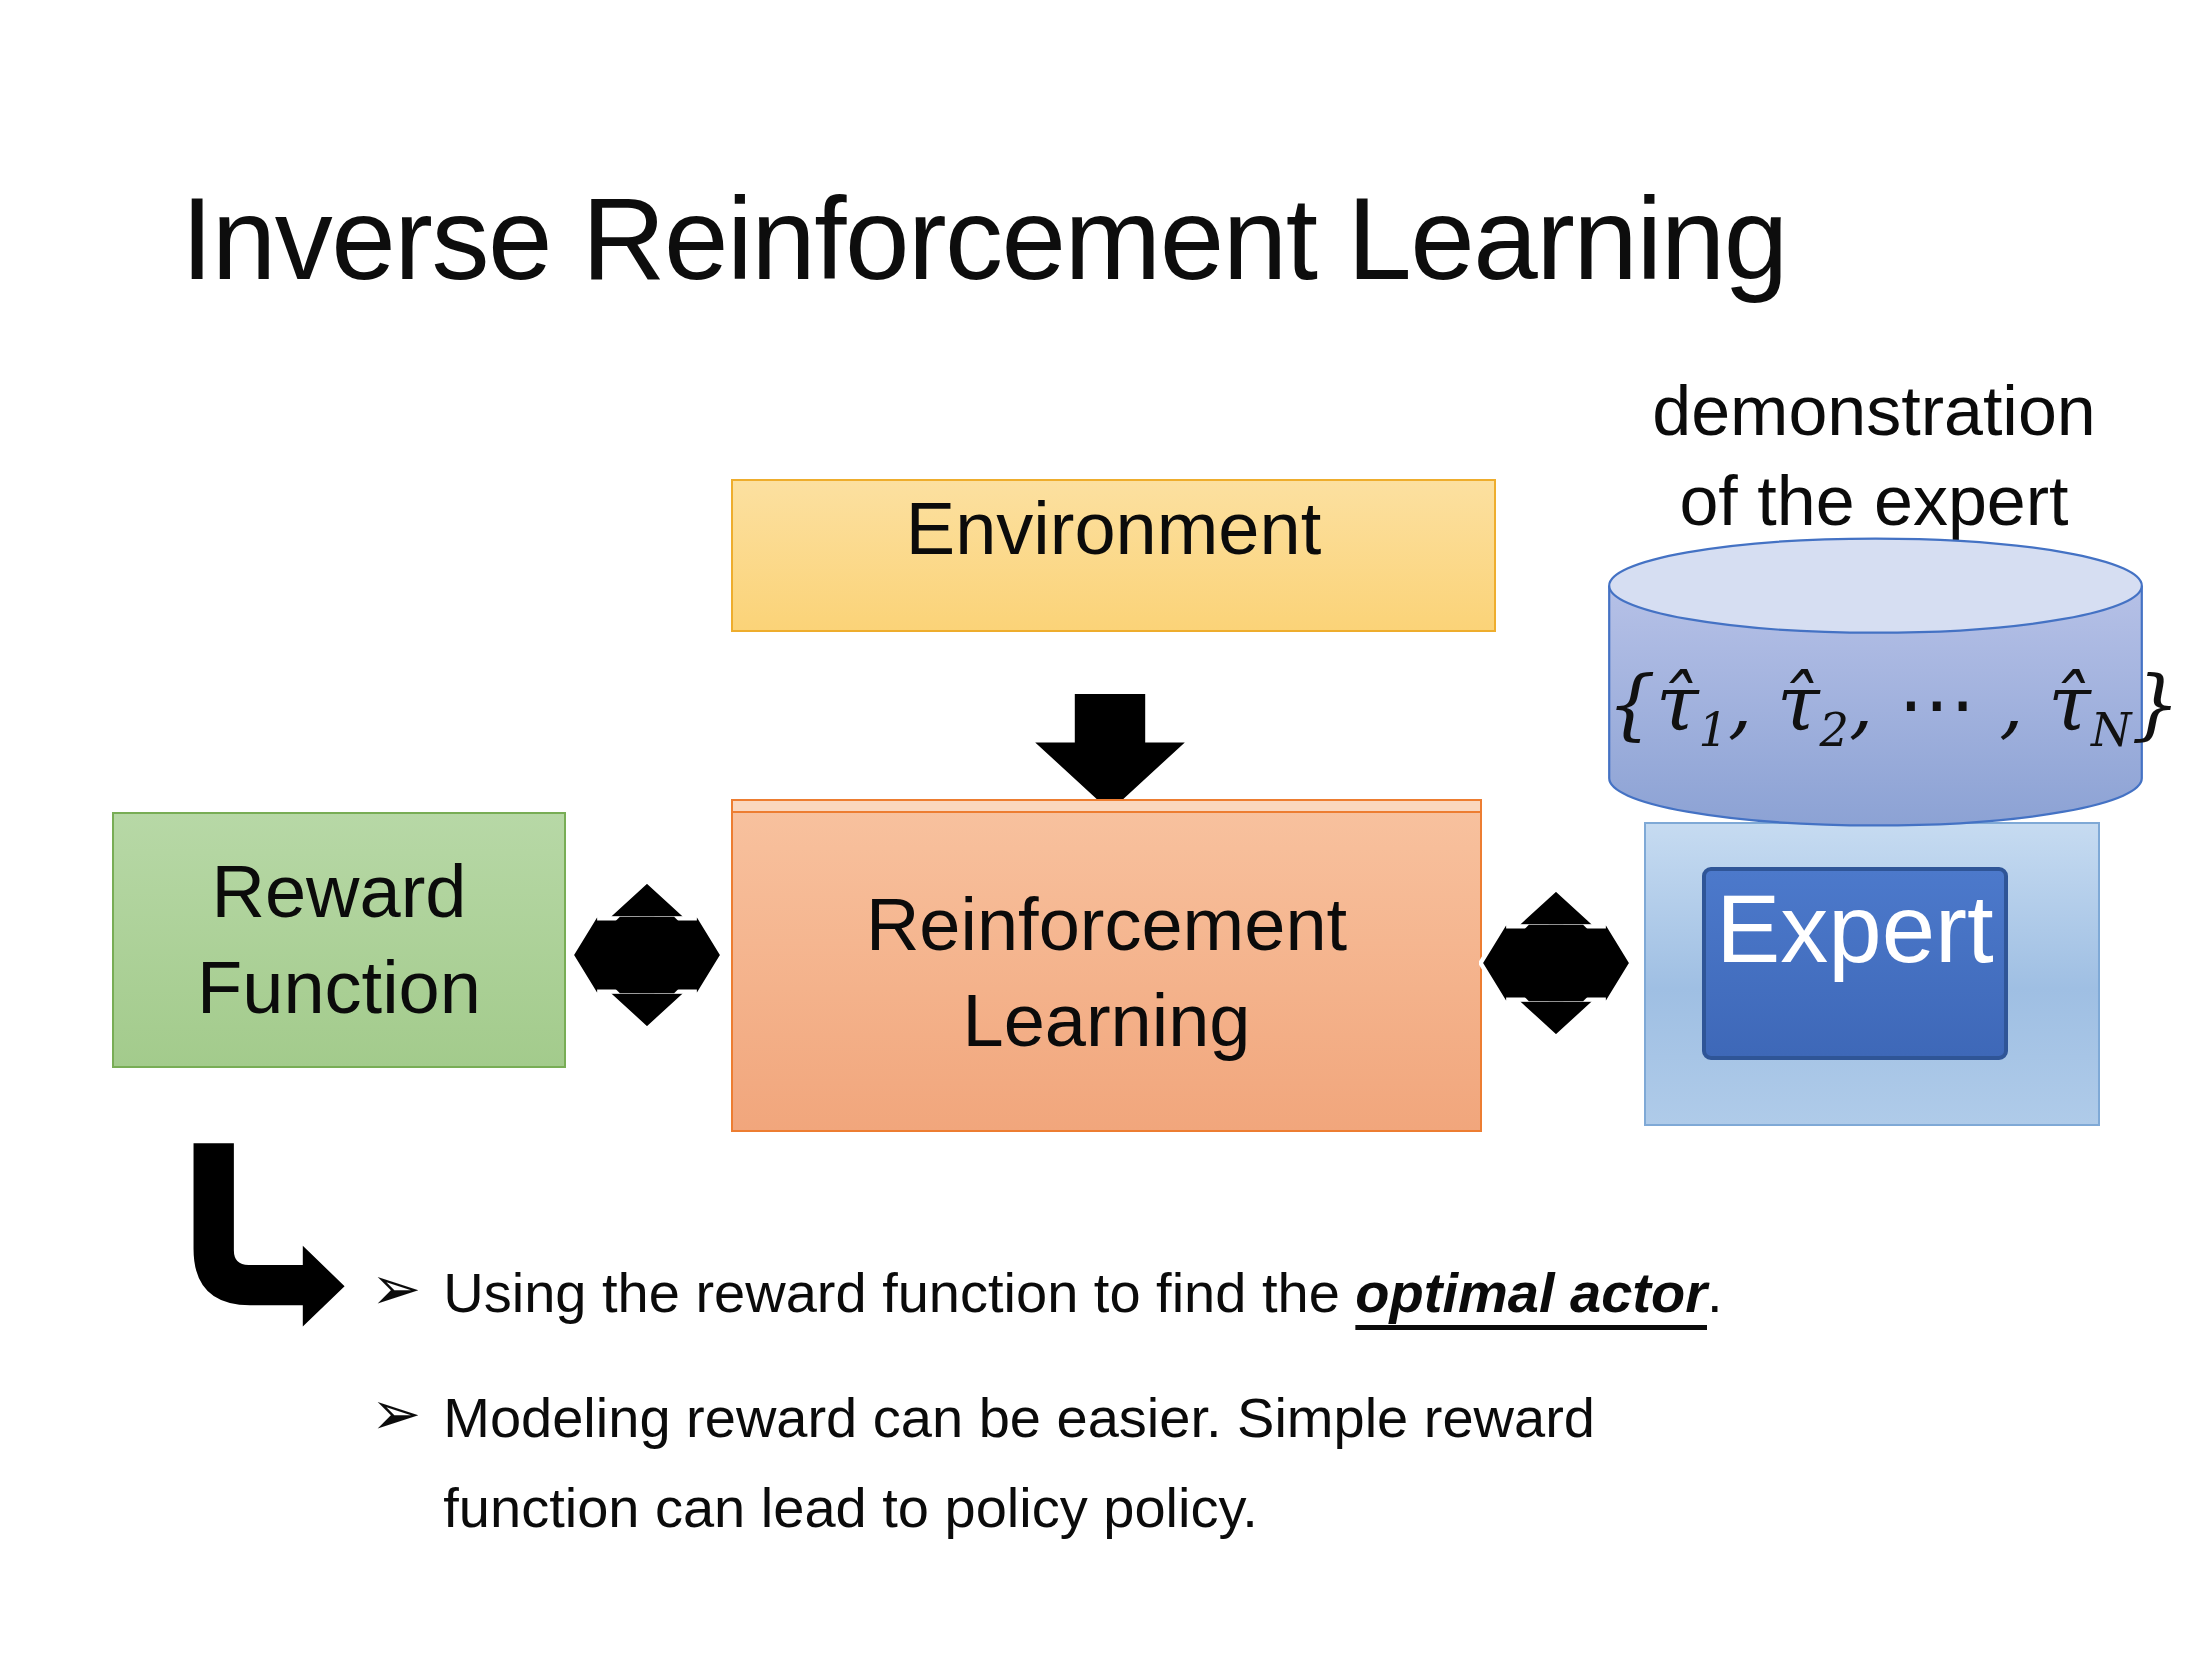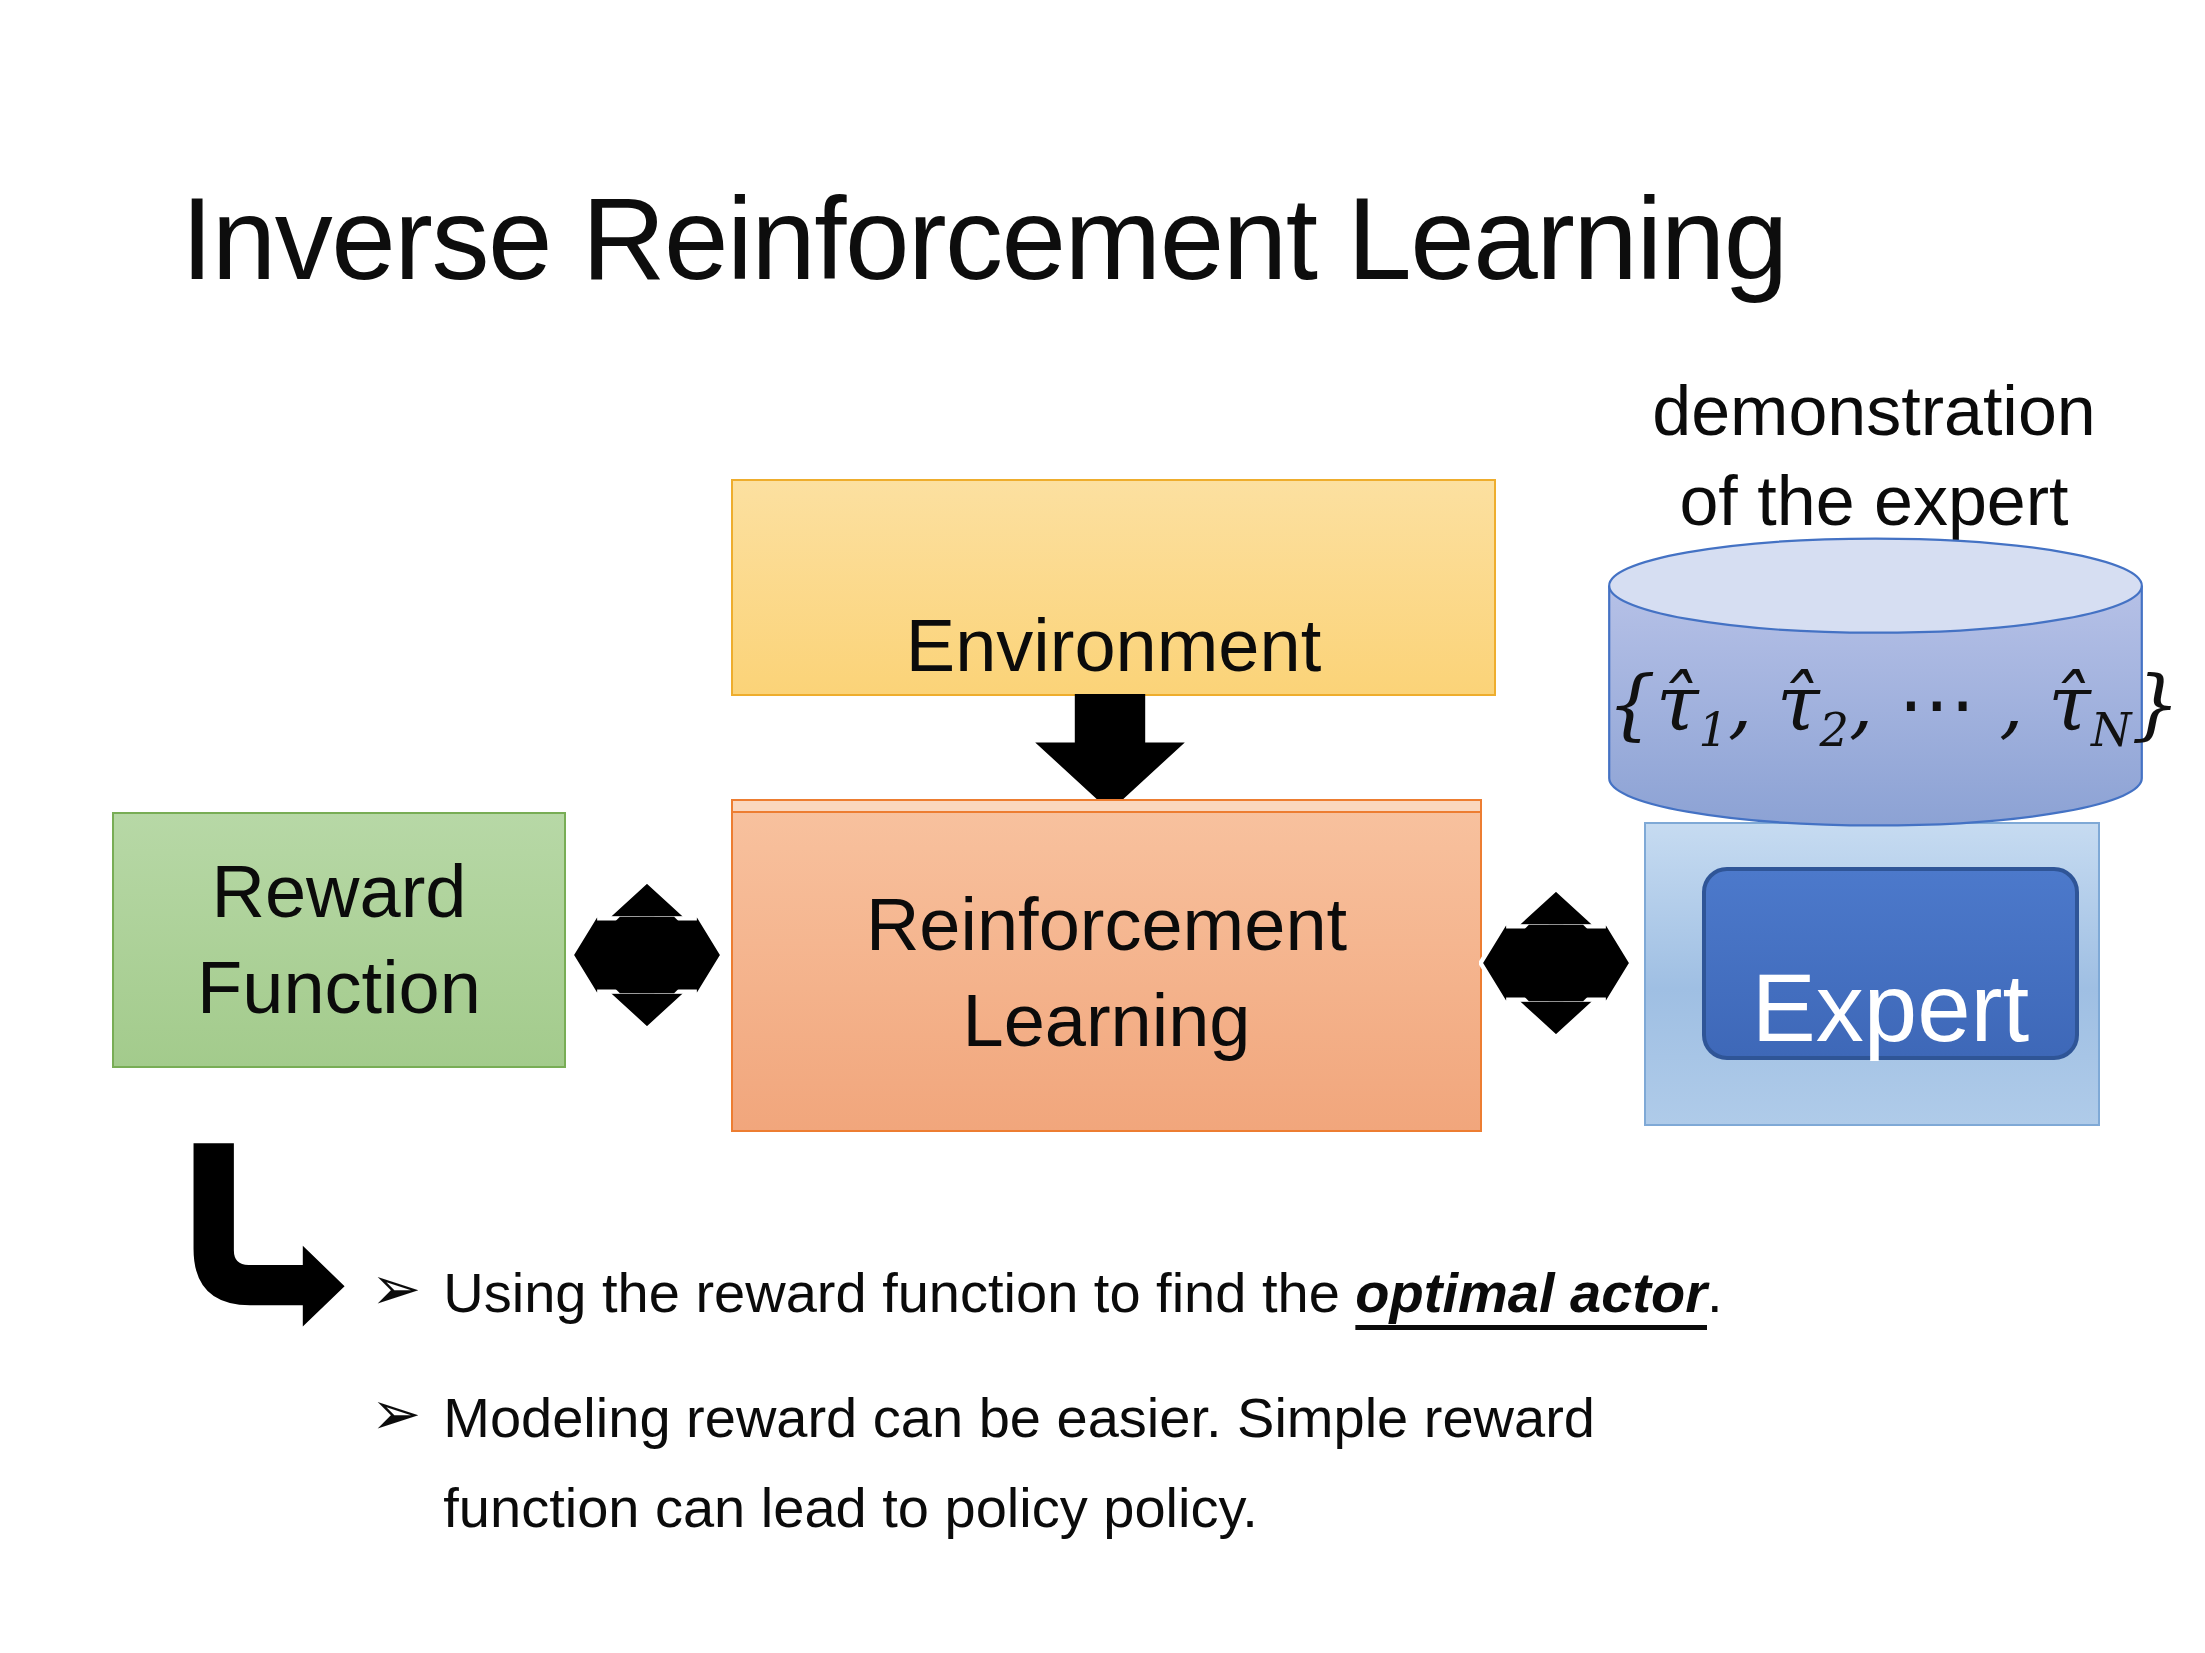--- a/index.html
+++ b/index.html
@@ -9,24 +9,24 @@
 
   
   #title{left:181px;top:172px;width:1911px;font-size:116px;font-weight:300;
          letter-spacing:-1.5px;color:#0d0d0d;white-space:nowrap;}
 
   
   #annotation{left:1580px;top:366px;width:588px;text-align:center;
               font-size:70px;line-height:90px;color:#0b0b0b;}
 
   
-  #env-box{left:731px;top:479px;width:765px;height:217px;
+  #env-box{left:731px;top:479px;width:765px;height:153px;
            background:linear-gradient(180deg,#FCE0A0 0%,#FBD378 100%);
            border:2.9px solid #EEAD2D;box-sizing:border-box;
-           display:flex;align-items:flex-end;justify-content:center;}
+           display:flex;align-items:flex-start;justify-content:center;}
   .box-label{font-size:74px;color:#0b0b0b;text-align:center;line-height:96px;}
 
   
   #rl-box{left:731px;top:799px;width:751px;height:333px;
           background:linear-gradient(180deg,#F8C29F 0%,#F1A67C 100%);
           border:2.9px solid #ED7D31;box-sizing:border-box;
           display:flex;flex-direction:column;align-items:center;justify-content:center;
           padding-top:14.7px;}
   #rl-box::before{content:"";position:absolute;left:0;top:0;width:100%;height:10.3px;
           background:#FAD7BF;border-bottom:2.2px solid #ED7D31;}
@@ -34,24 +34,24 @@
   
   #reward-box{left:112px;top:812px;width:454px;height:256px;
           background:linear-gradient(180deg,#B7D8A6 0%,#A3CB8C 100%);
           border:2.9px solid #78AD55;box-sizing:border-box;
           display:flex;flex-direction:column;align-items:center;justify-content:center;}
 
   
   #expert-group{left:1644px;top:822px;width:456px;height:304px;
           background:linear-gradient(180deg,#C6DBF1 0%,#9FBFE3 55%,#AFCBE9 100%);
           border:2.2px solid #7FA9D6;box-sizing:border-box;}
-  #expert-box{left:1702px;top:867px;width:377px;height:193px;border-radius:25px;
+  #expert-box{left:1702px;top:867px;width:306px;height:193px;border-radius:9px;
           background:linear-gradient(180deg,#4C79CB 0%,#3E68B8 100%);
           border:4.4px solid #2F5597;box-sizing:border-box;
-          display:flex;align-items:flex-end;justify-content:center;padding-top:10.3px;}
+          display:flex;align-items:flex-start;justify-content:center;padding-top:10.3px;}
   #expert-box .box-label{color:#ffffff;font-size:96px;}
 
   
   #cylinder{left:1607px;top:534px;width:537px;height:296px;}
   #formula{left:1607px;top:659px;width:537px;text-align:center;
            font-family:"DejaVu Serif","DejaVu Sans",serif;font-style:italic;
            font-size:77px;color:#111;white-space:nowrap;}
   #formula sub{font-size:0.60em;font-style:italic;}
 
   

